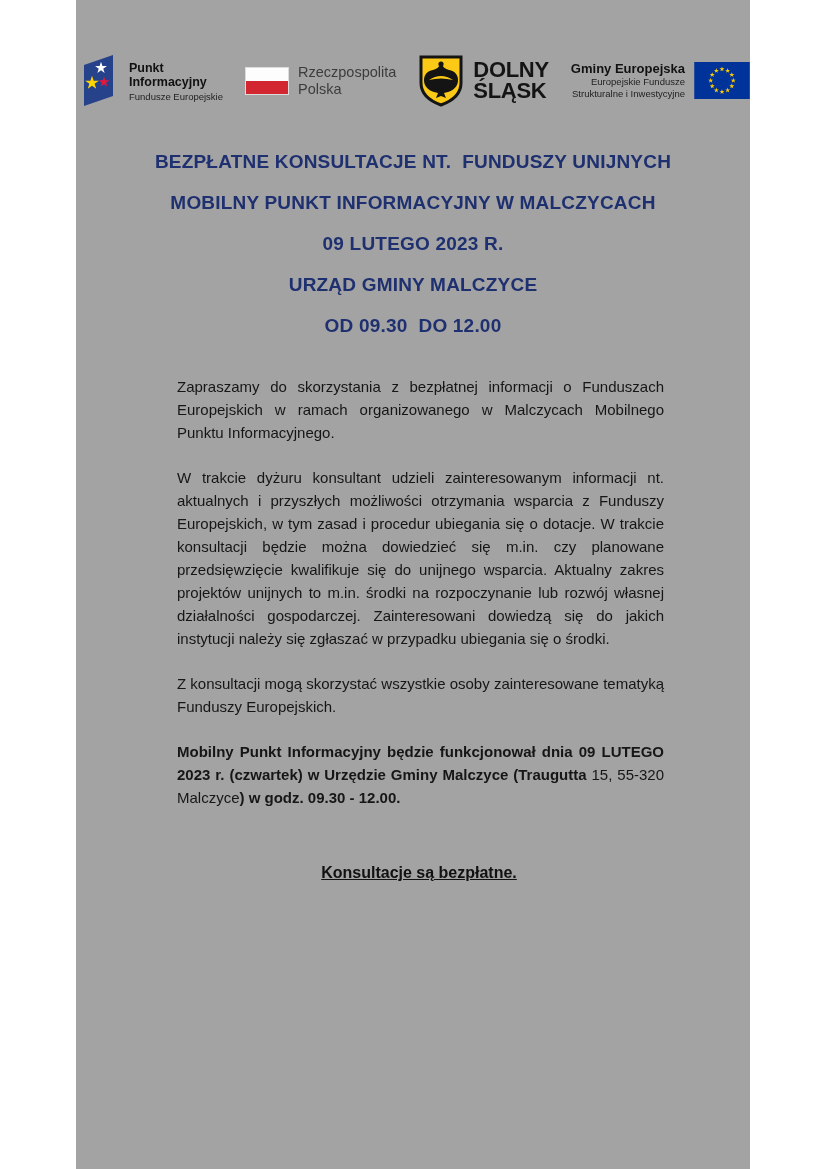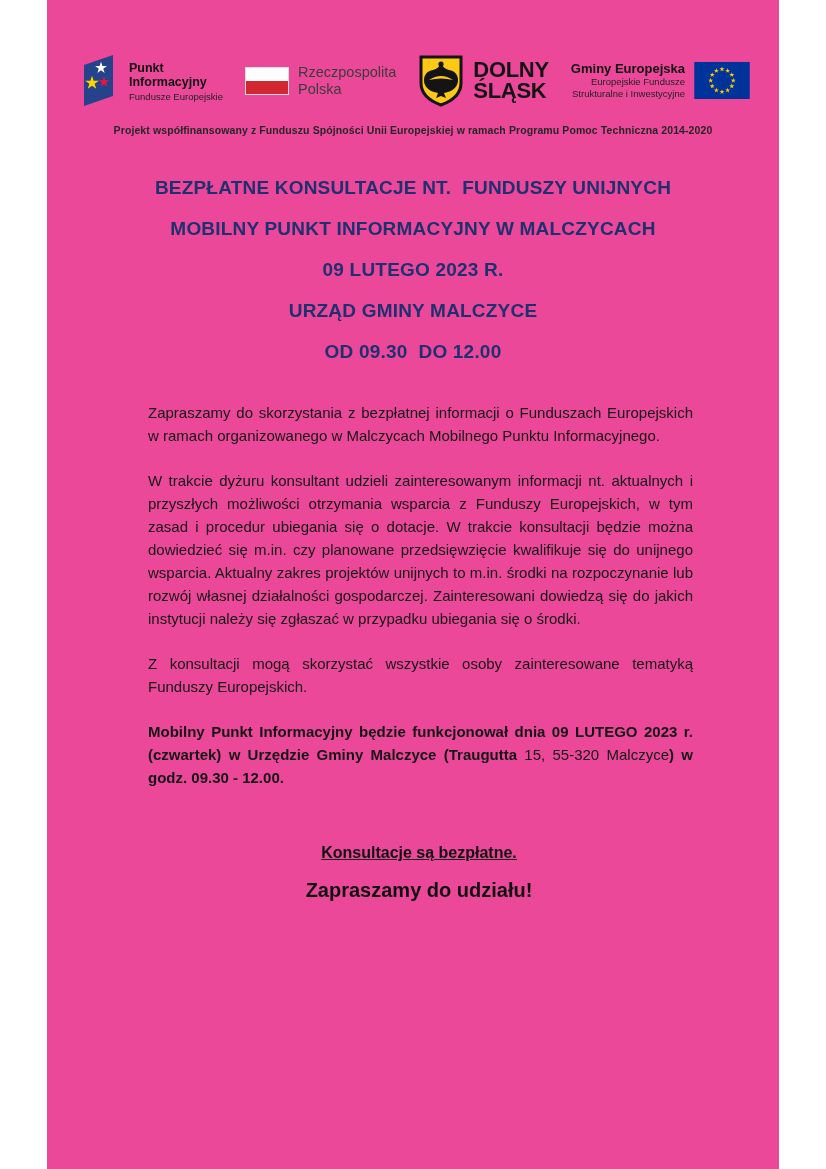--- a/index.html
+++ b/index.html
@@ -8,21 +8,21 @@
     --eu-blue:#003399;
     --eu-star-yellow:#ffcc00;
     --crest-gold:#fcc917;
     --funds-blue:#26428b;
     --funds-star-yellow:#ffd500;
     --funds-star-red:#e5173f;
   }
   *{box-sizing:border-box;}
   html,body{margin:0;padding:0;background:#ffffff;}
   .page{
-    width:732px;height:1169px;margin:0 auto;background:#ec4899;
+    width:674px;height:1169px;margin:0 auto;background:#a3a3a3;
     font-family:"Liberation Sans",sans-serif;color:#1a1a1a;
     overflow:hidden;position:relative;
   }
 
   
   .logo-row{display:flex;justify-content:center;align-items:center;gap:22px;padding-top:52px;}
   .logo-group{display:flex;align-items:center;gap:9px;}
   .funds-text .l1{font-weight:bold;font-size:12.5px;line-height:1.12;color:#111;}
   .funds-text .sub{font-size:9.5px;color:#222;margin-top:2px;}
   .poland-flag{width:44px;height:28px;border:1px solid #dcdcdc;display:flex;flex-direction:column;}
@@ -127,35 +127,33 @@
         <use href="#star-b" transform="translate(21.5,27.53) scale(2.6)" style="fill:var(--eu-star-yellow)"></use>
         <use href="#star-b" transform="translate(17.47,23.5) scale(2.6)" style="fill:var(--eu-star-yellow)"></use>
         <use href="#star-b" transform="translate(16,18) scale(2.6)" style="fill:var(--eu-star-yellow)"></use>
         <use href="#star-b" transform="translate(17.47,12.5) scale(2.6)" style="fill:var(--eu-star-yellow)"></use>
         <use href="#star-b" transform="translate(21.5,8.47) scale(2.6)" style="fill:var(--eu-star-yellow)"></use>
       </svg>
     </div>
 
   </div>
 
-  <div class="cofinancing">Projekt współfinansowany z Funduszu Spójności Unii Europejskiej w ramach Programu Pomoc Techniczna 2014-2020</div>
 
   <div class="titles">
     <div class="title-line">BEZPŁATNE KONSULTACJE NT.  FUNDUSZY UNIJNYCH</div>
     <div class="title-line">MOBILNY PUNKT INFORMACYJNY W MALCZYCACH</div>
     <div class="title-line">09 LUTEGO 2023 R.</div>
     <div class="title-line">URZĄD GMINY MALCZYCE</div>
     <div class="title-line">OD 09.30  DO 12.00</div>
   </div>
 
   <div class="content">
     <p>Zapraszamy do skorzystania z bezpłatnej informacji o Funduszach Europejskich w ramach organizowanego w Malczycach Mobilnego Punktu Informacyjnego.</p>
     <p>W trakcie dyżuru konsultant udzieli zainteresowanym informacji nt. aktualnych i przyszłych możliwości otrzymania wsparcia z Funduszy Europejskich, w tym zasad i procedur ubiegania się o dotacje. W trakcie konsultacji będzie można dowiedzieć się m.in. czy planowane przedsięwzięcie kwalifikuje się do unijnego wsparcia. Aktualny zakres projektów unijnych to m.in. środki na rozpoczynanie lub rozwój własnej działalności gospodarczej. Zainteresowani dowiedzą się do jakich instytucji należy się zgłaszać w przypadku ubiegania się o środki.</p>
     <p>Z konsultacji mogą skorzystać wszystkie osoby zainteresowane tematyką Funduszy Europejskich.</p>
     <p class="highlight"><span>Mobilny Punkt Informacyjny będzie funkcjonował dnia 09 LUTEGO 2023 r. (czwartek) w Urzędzie Gminy Malczyce (Traugutta </span><span class="addr">15, 55-320 Malczyce</span><span>) w godz. 09.30 - 12.00.</span></p>
 
     <div class="footer">
       <div class="footer-line1">Konsultacje są bezpłatne.</div>
-      <div class="footer-line2">Zapraszamy do udziału!</div>
     </div>
   </div>
 
 </div>
 
 </body></html>

